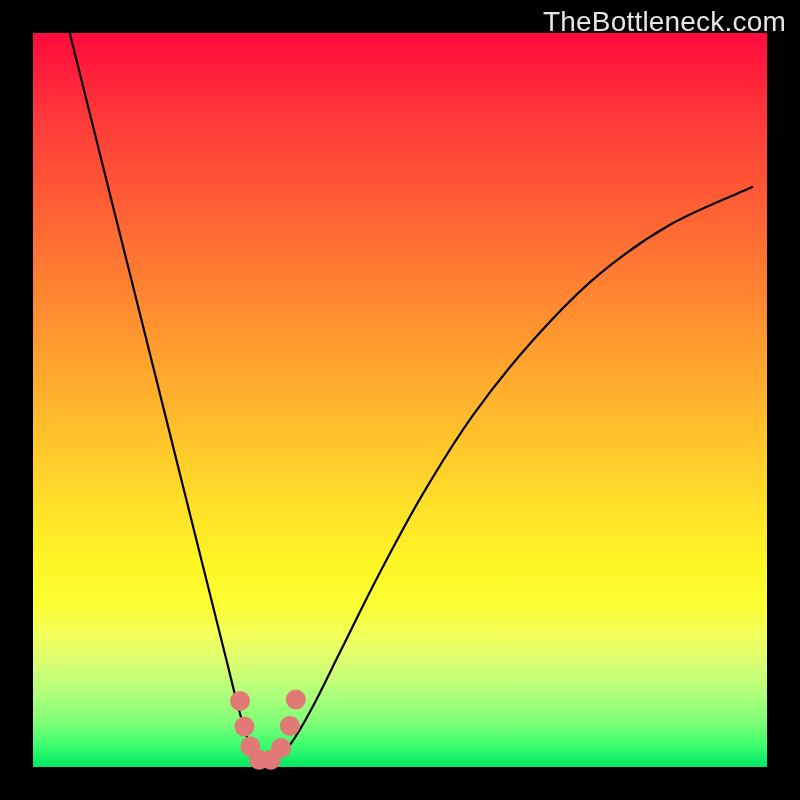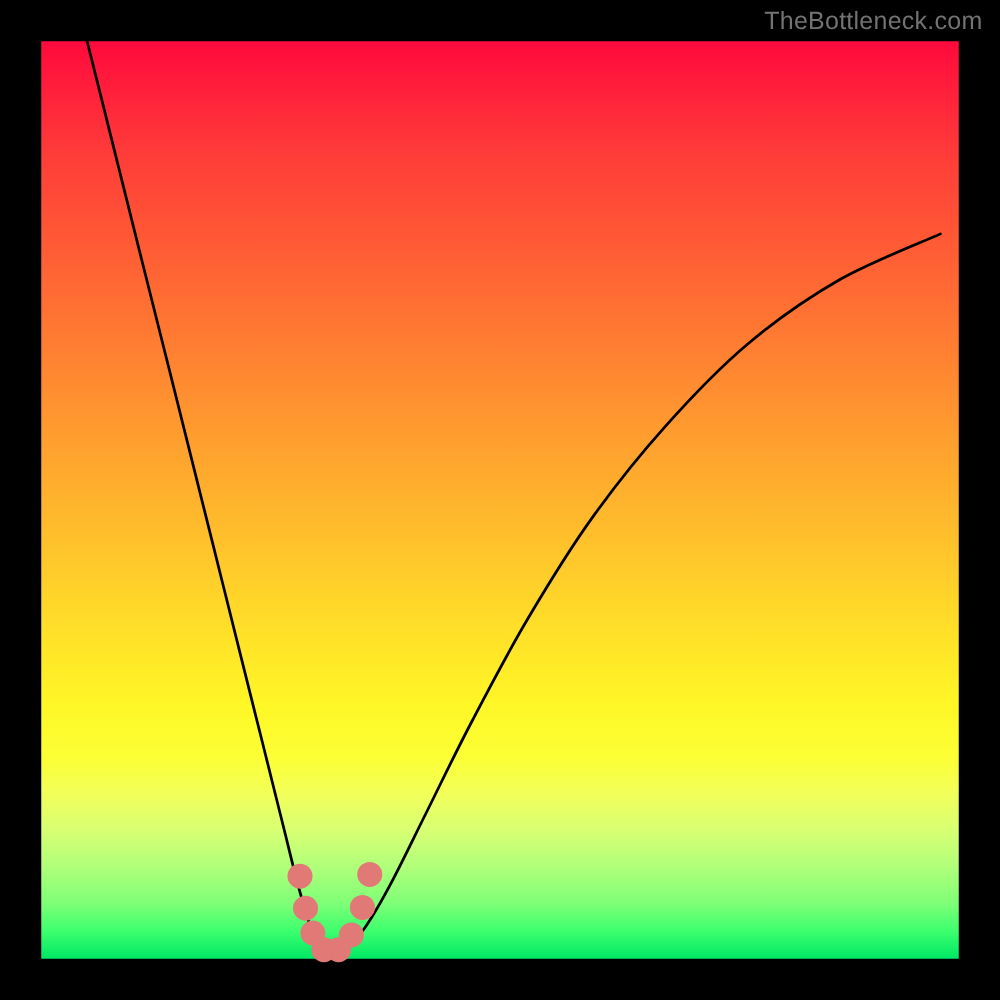--- a/index.html
+++ b/index.html
@@ -42,22 +42,22 @@
       #b0ff7a 90%,
       #7eff77 94%,
       #3cff6e 97%,
       #00e765 100%
     );
   }
   .watermark {
     position: absolute;
     top: 6px;
     right: 14px;
-    color: #737373;
-    font-size: 20px;
+    color: #e5e5e5;
+    font-size: 28px;
     font-weight: 500;
     letter-spacing: 0.2px;
   }
   svg.curve {
     position: absolute;
     left: 0;
     top: 0;
     width: 734px;
     height: 734px;
     overflow: visible;

